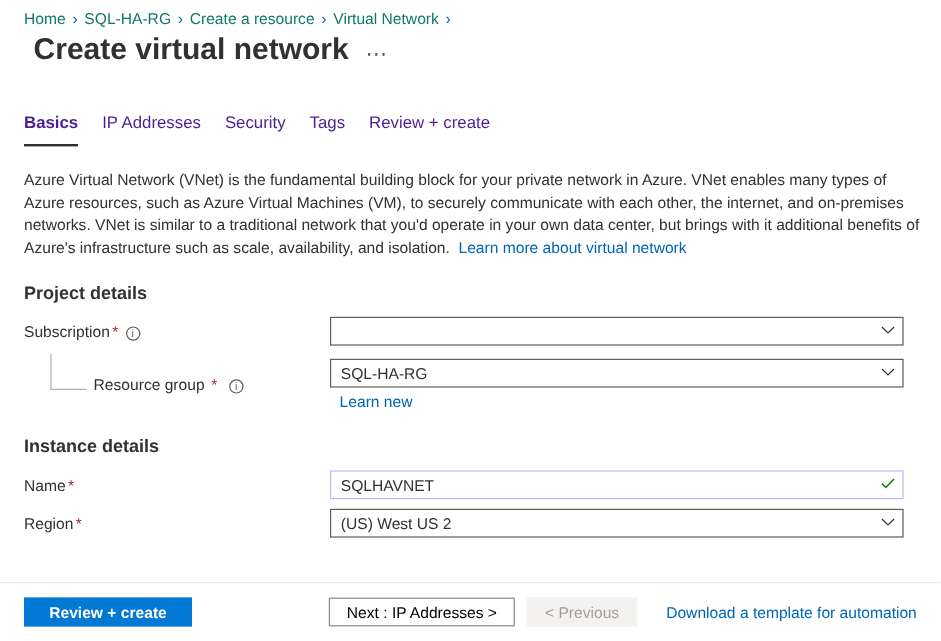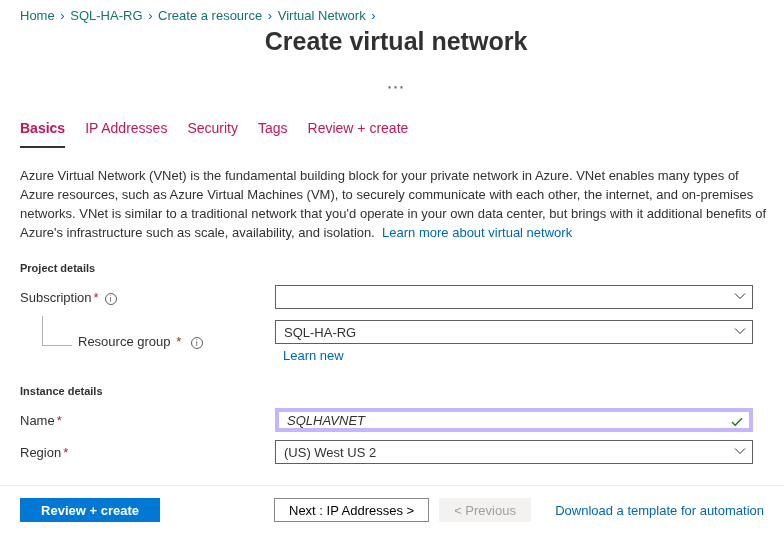--- a/index.html
+++ b/index.html
@@ -12,56 +12,57 @@
     height: 534px;
     position: relative;
     overflow: hidden;
   }
   .breadcrumb {
     padding: 8px 20px 2px 20px;
     font-size: 13px;
   }
   .breadcrumb a { color: #0f766e; text-decoration: none; cursor: pointer; }
   .breadcrumb .sep { color: #0066b4; padding: 0 2px; display:inline-block;}
-  .title-row { padding: 2px 20px 14px 28px; display: flex; align-items: center; gap: 14px; flex-direction: column;}
+  .title-row { padding: 2px 20px 14px 28px; display: flex; align-items: center; gap: 14px;}
   h1 {
     font-size: 25px;
     font-weight: 600;
     color: #323130;
   }
   .ellipsis { color: #605e5c; font-size: 18px; cursor: pointer; letter-spacing: 1px; padding-top:6px;}
   .tabs {
     display: flex;
     gap: 20px;
     padding: 0 20px;
     border-bottom: 1px solid transparent;
     margin-bottom: 18px;
   }
   .tab {
     padding: 8px 0 10px 0;
     font-size: 14px;
-    color: #be185d;
+    color: #4c1d95;
     cursor: pointer;
     border-bottom: 2px solid transparent;
+    margin-top: 16px;
   }
   .tab.active {
     font-weight: 600;
     border-bottom: 2px solid #323130;
   }
   .content { padding: 0 12px 60px 20px; }
   .desc {
     font-size: 13px;
     line-height: 1.45;
     color: #323130;
     margin-bottom: 20px;
   }
   .desc a { color: #0066b4; text-decoration: none; cursor:pointer;}
   .section-head {
     font-weight: 600;
-    font-size: 11px;
+    font-size: 15px;
     margin-bottom: 10px;
     margin-top: 2px;
   }
   .form-row {
     display: flex;
     align-items: center;
     margin-bottom: 6px;
     min-height: 26px;
   }
   .label-col {
@@ -109,22 +110,21 @@
     position: relative;
     display: flex;
     align-items: center;
     cursor: pointer;
   }
   .select .chev {
     position: absolute; right: 6px; top: 4px;
     pointer-events: none;
   }
   .text-input {
-    border: 4px solid #c4b5fd;
-    font-style: italic;
+    border: 1px solid #c4b5fd;
   }
   .text-input .check {
     position: absolute; right: 6px; top: 4px;
     color: #107c10;
   }
   .region-select { border: 1px solid #605e5c; }
   .link-action {
     color: #0066b4;
     font-size: 13px;
     cursor: pointer;

